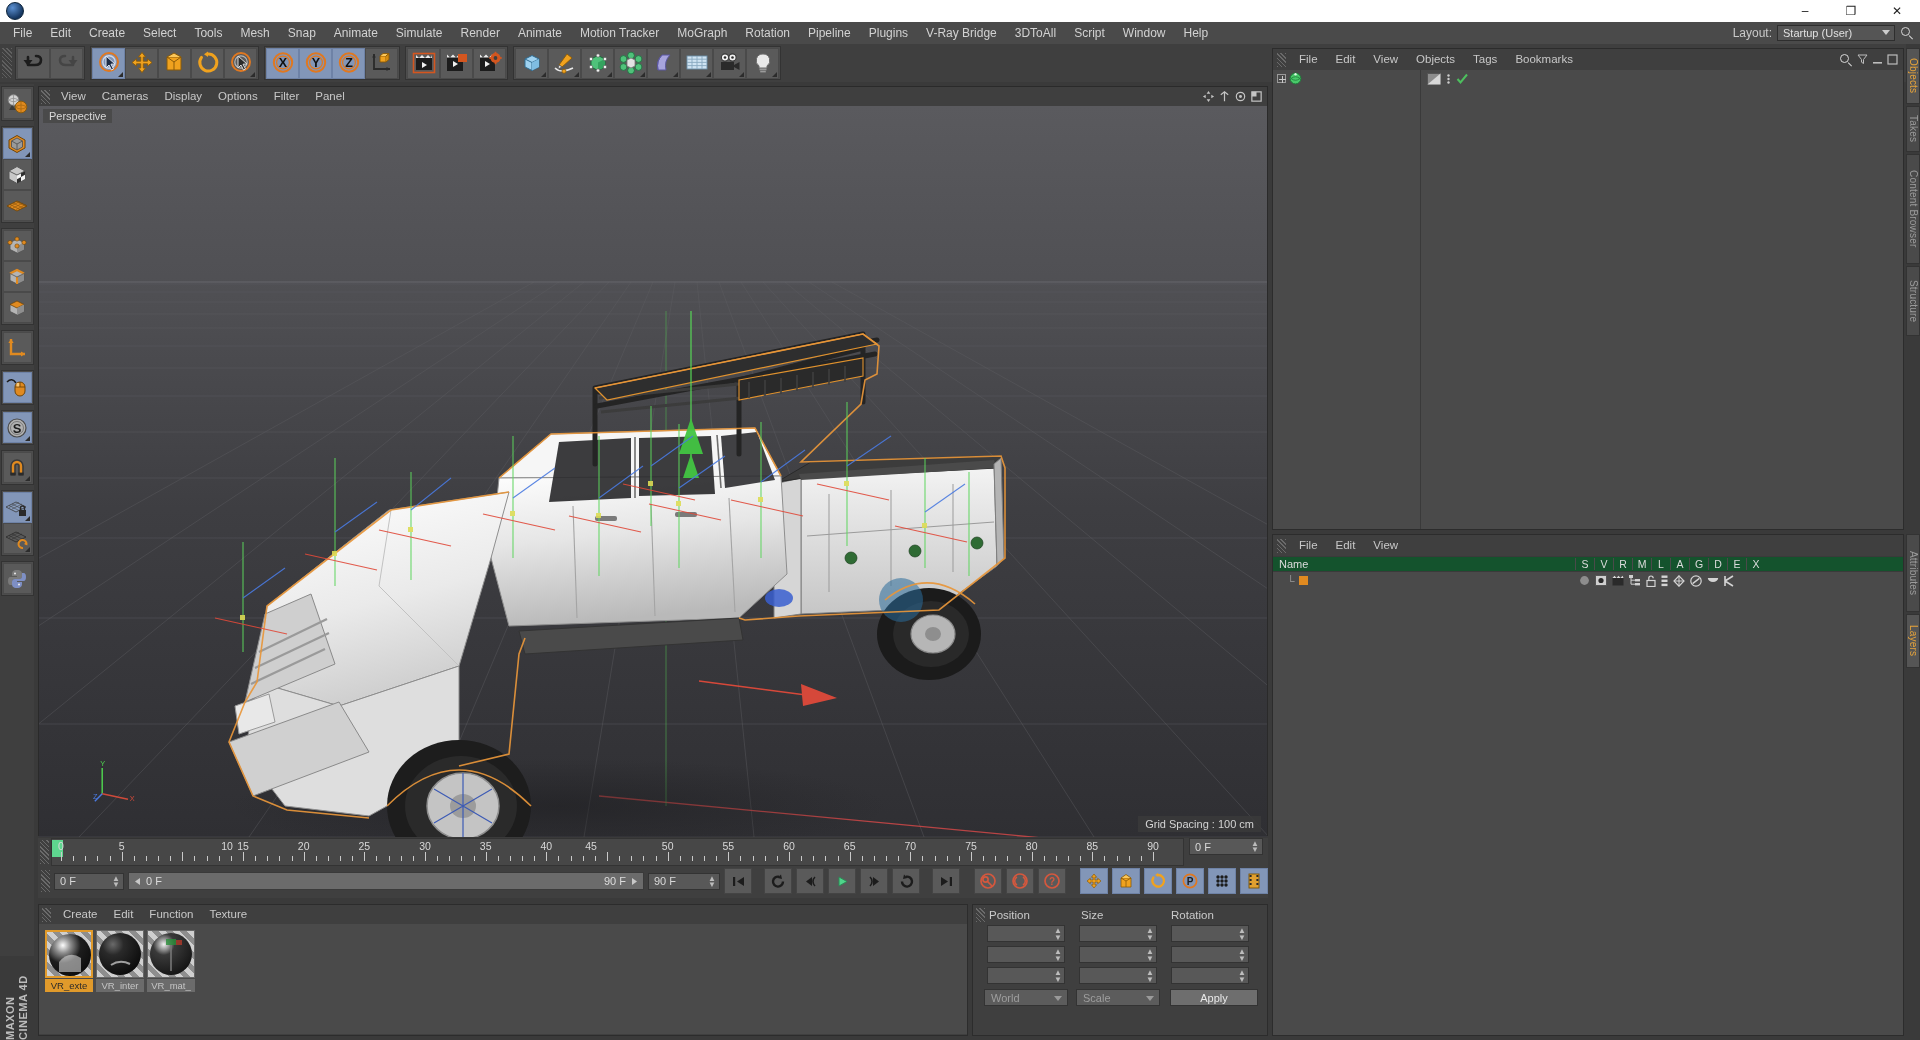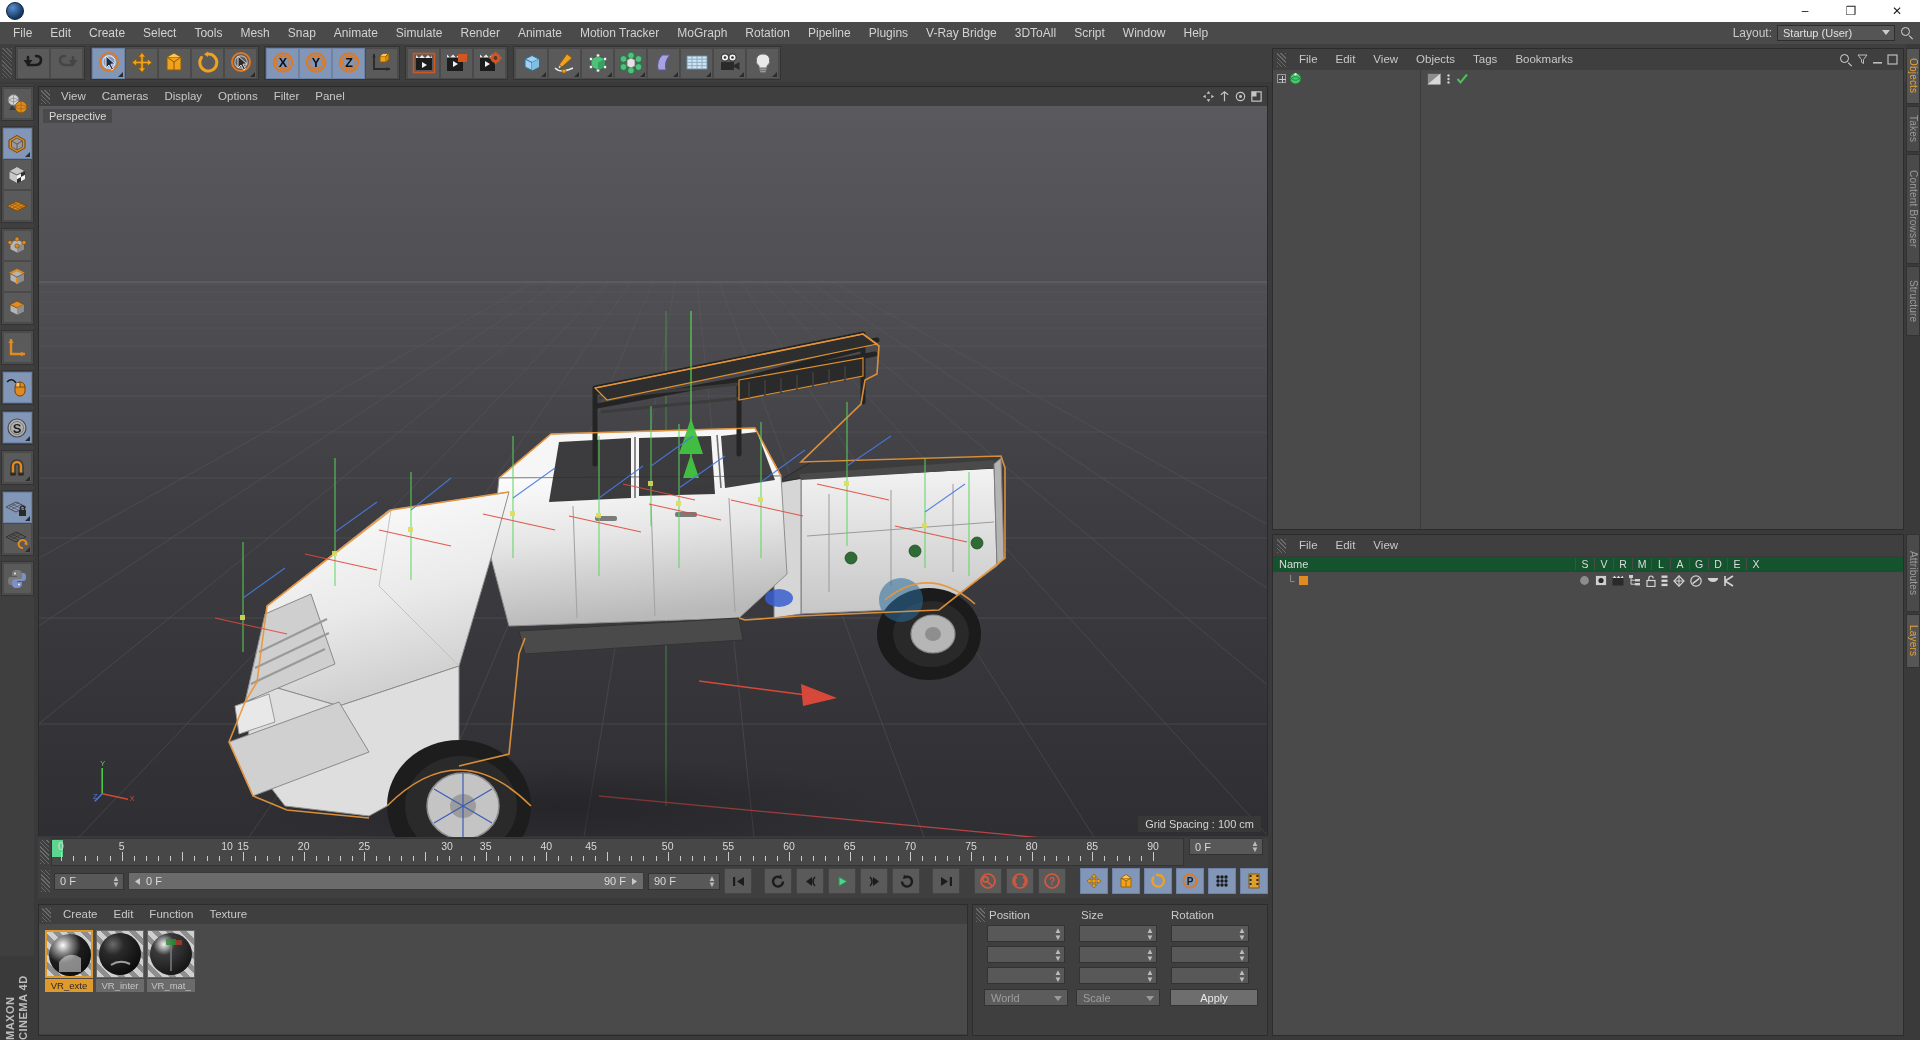--- a/index.html
+++ b/index.html
@@ -966,21 +966,21 @@
         <div class="tick" style="left: 1064.6px; height: 5px;"></div>
         <div class="tick" style="left: 1076.73px; height: 5px;"></div>
         <div class="tick" style="left: 1088.87px; height: 5px;"></div>
         <div class="tick" style="left: 1101px; height: 9px;"></div>
         <div class="lbl" style="left: 9px;">0</div>
         <div class="lbl" style="left: 69.6667px;">5</div>
         <div class="lbl" style="left: 127px; margin-left: 48px;">10</div>
         <div class="lbl" style="left: 191px;">15</div>
         <div class="lbl" style="left: 251.667px;">20</div>
         <div class="lbl" style="left: 312.333px;">25</div>
-        <div class="lbl" style="left: 373px; margin-left: 22px;">30</div>
+        <div class="lbl" style="left: 373px;">30</div>
         <div class="lbl" style="left: 433.667px;">35</div>
         <div class="lbl" style="left: 494.333px;">40</div>
         <div class="lbl" style="left: 539px;">45</div>
         <div class="lbl" style="left: 615.667px;">50</div>
         <div class="lbl" style="left: 676.333px;">55</div>
         <div class="lbl" style="left: 737px;">60</div>
         <div class="lbl" style="left: 797.667px;">65</div>
         <div class="lbl" style="left: 858.333px;">70</div>
         <div class="lbl" style="left: 919px;">75</div>
         <div class="lbl" style="left: 979.667px;">80</div>

